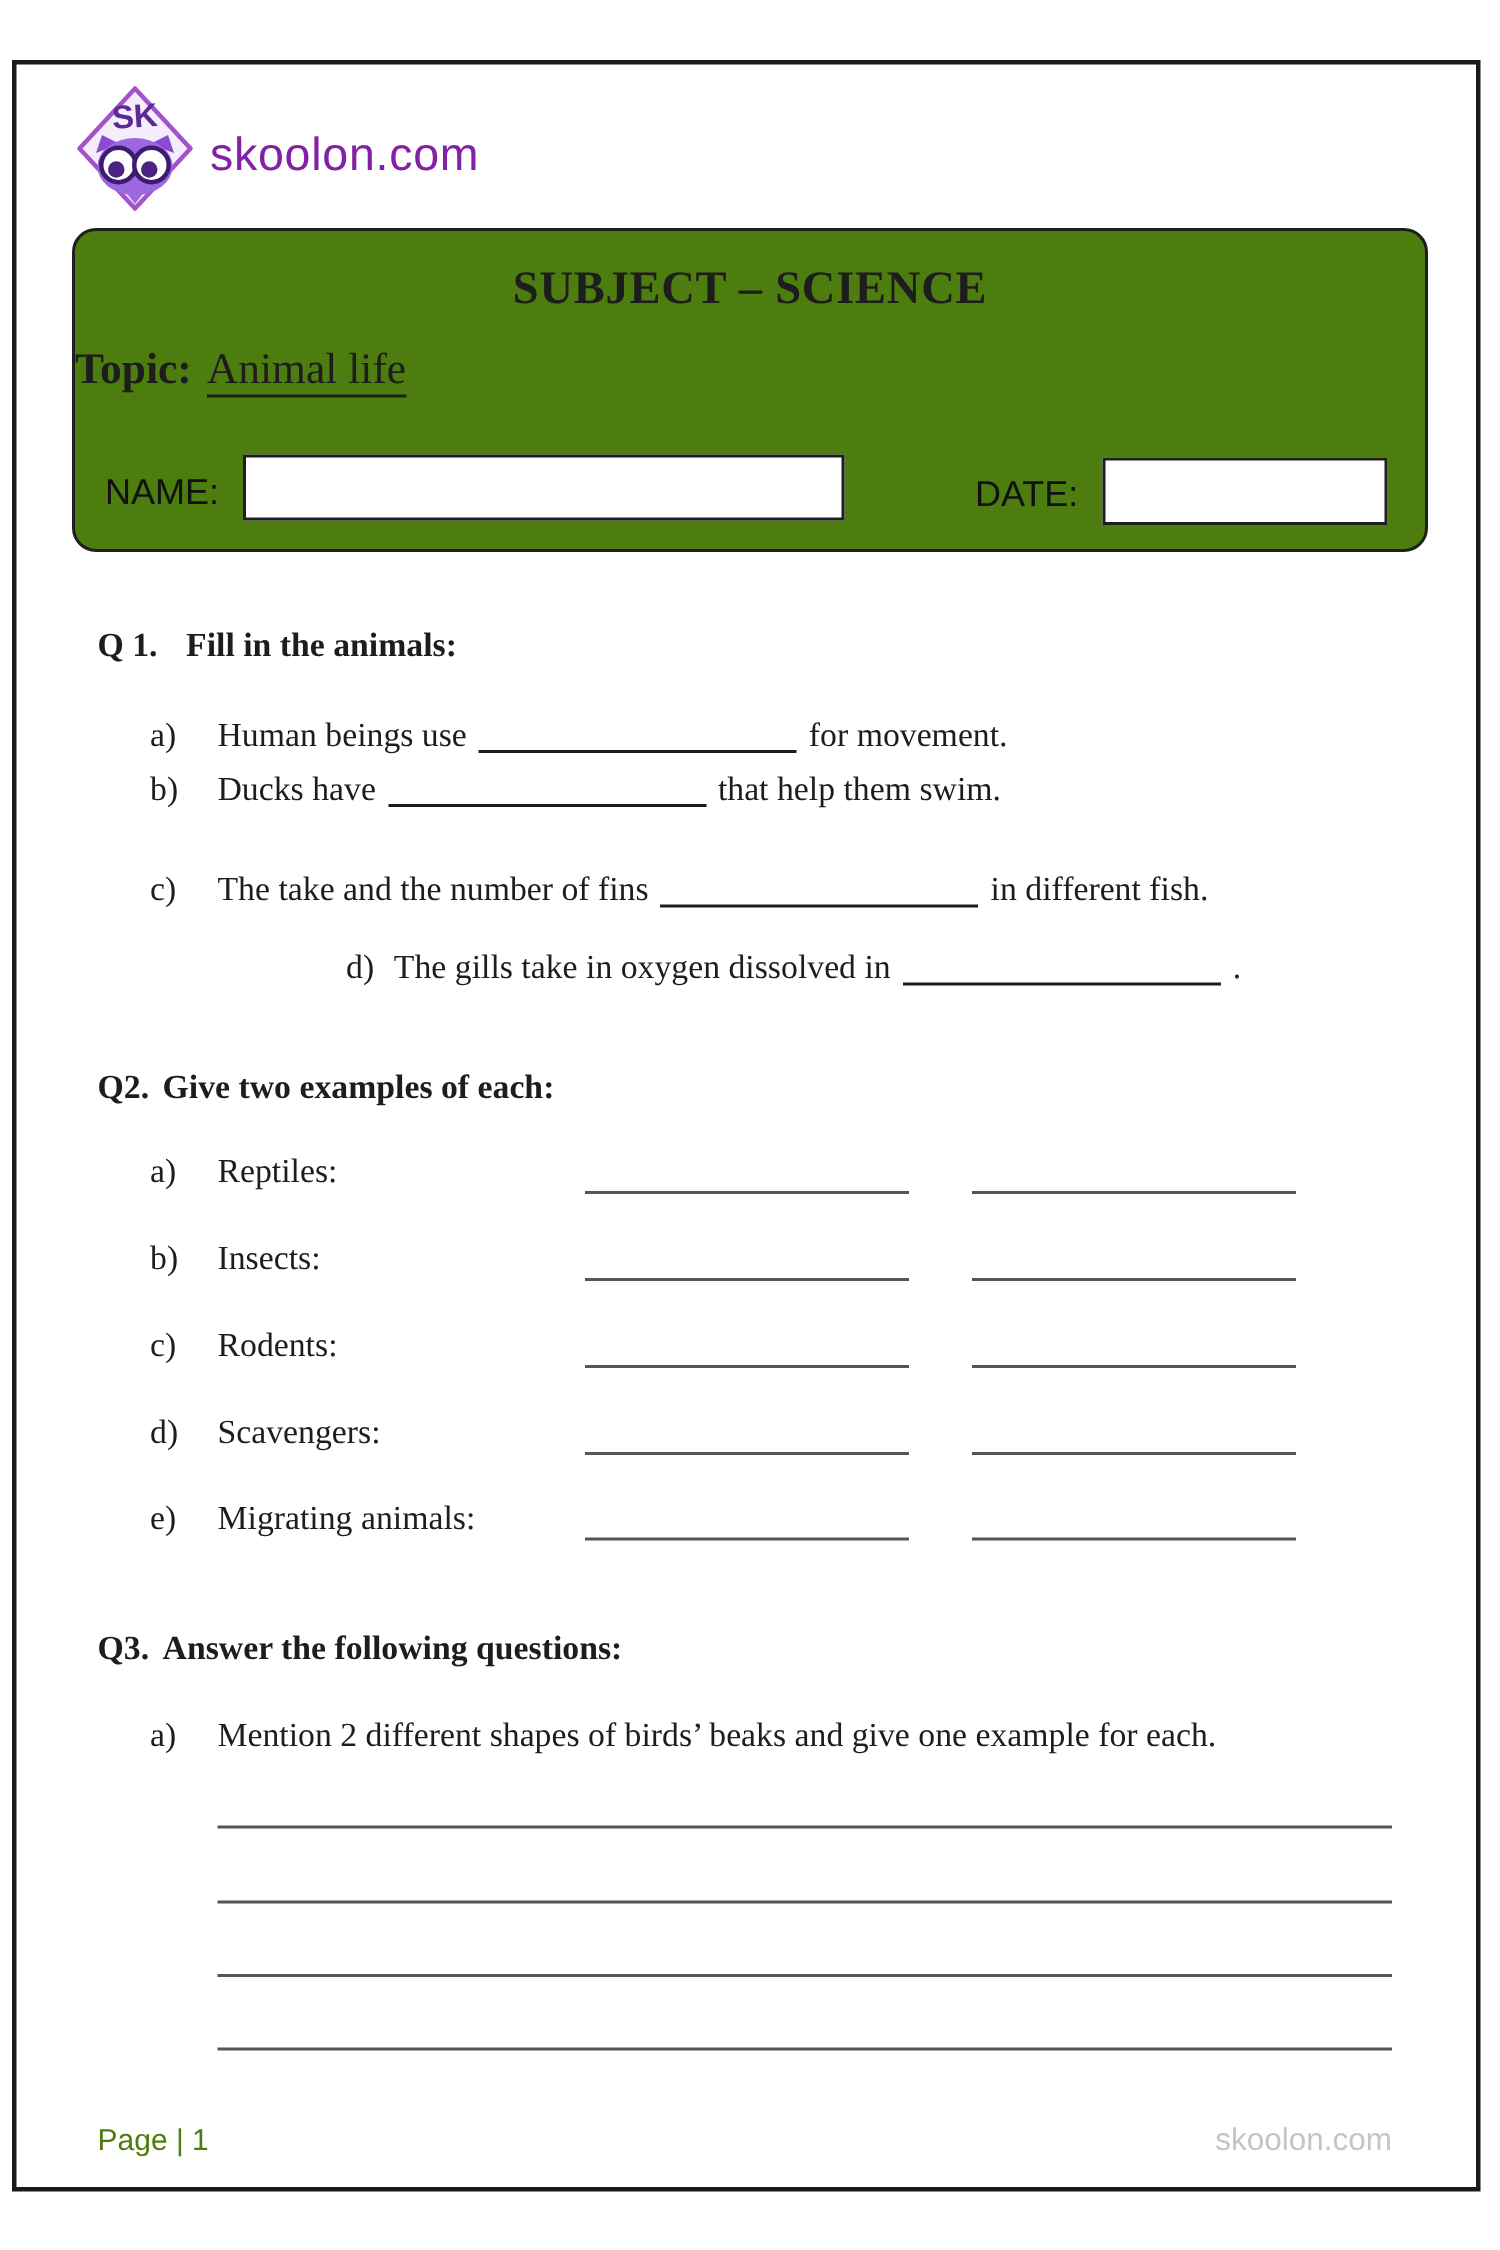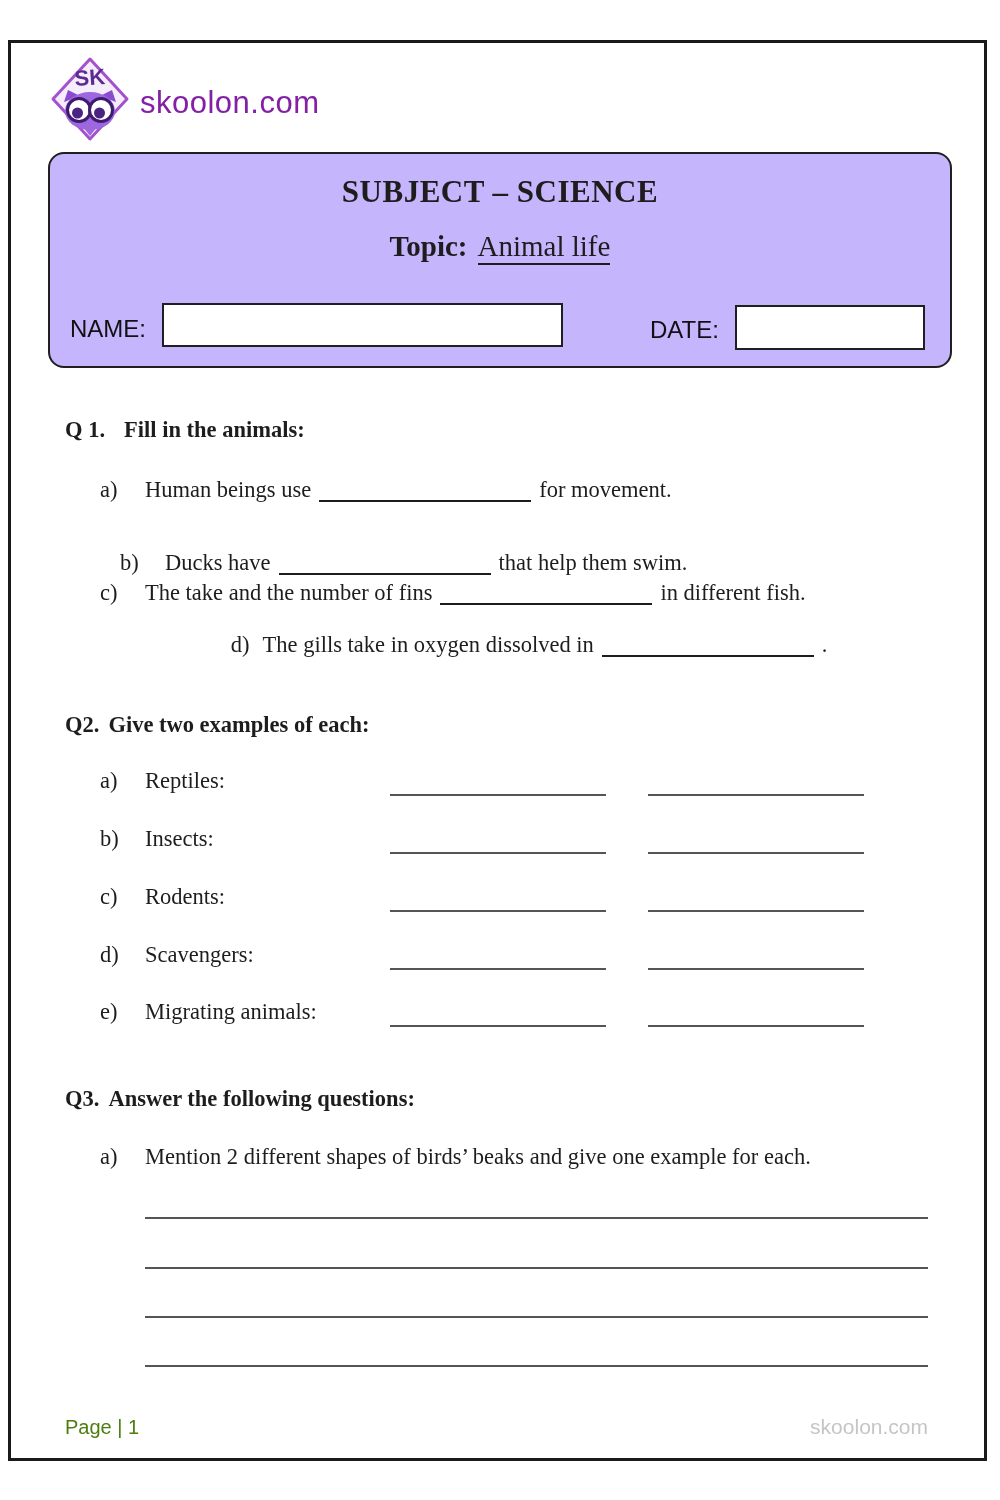--- a/index.html
+++ b/index.html
@@ -18,28 +18,28 @@
   
   .logo-icon{left:50px;top:56px;width:80px;height:86px;}
   .logo-text{
     left:140px;top:85px;font-family:"Liberation Sans", sans-serif;
     font-size:31px;font-weight:400;letter-spacing:0.5px;color:#8320A5;
   }
 
   
   .header-box{
     left:48px;top:152px;width:904px;height:216px;box-sizing:border-box;
-    border:2px solid #1f1f1f;border-radius:16px;background:#c4b5fd;
+    border:2px solid #1f1f1f;border-radius:16px;background:#4d7c0f;
   }
   .subject-title{
     left:0;top:20px;width:100%;text-align:center;
     font-size:31px;font-weight:bold;letter-spacing:0.5px;
   }
   .topic-line{
-    left:0;top:76px;width:100%;text-align:center;font-size:29px;
+    left:0;top:76px;width:100%;text-align:left;font-size:29px;
   }
   .topic-label{font-weight:bold;}
   .topic-value{
     font-weight:400;border-bottom:2px solid #1d1d1d;padding-bottom:1px;margin-left:10px;
   }
   .field-label{
     font-family:"Liberation Sans", sans-serif;font-size:24px;color:#111;
   }
   .name-label{left:20px;top:161px;}
   .date-label{left:600px;top:162px;}
@@ -59,21 +59,21 @@
   .q1-heading .q-title{margin-left:19px;}
   .q2-heading .q-title,.q3-heading .q-title{margin-left:9px;}
 
   
   .item-row{left:100px;right:55px;font-size:22.5px;line-height:28px;}
   .letter{display:inline-block;width:45px;}
   .blank-inline{
     display:inline-block;width:212px;height:4px;
     border-bottom:2px solid #1c1c1c;vertical-align:-5px;margin:0 8px;
   }
-  .r1a{top:476px;} .r1b{top:549px;margin-left:20px;} .r1c{top:579px;} .r1d{top:631px;text-align:center;}
+  .r1a{top:476px;} .r1b{top:512px;} .r1c{top:579px;} .r1d{top:631px;text-align:center;}
 
   .q2-row{left:100px;right:0;height:40px;font-size:22.5px;}
   .r2a{top:768px;} .r2b{top:826px;} .r2c{top:884px;} .r2d{top:942px;} .r2e{top:999px;}
   .blank-rule{
     position:absolute;top:26px;height:0;border-top:2px solid #555555;width:216px;
   }
   .col1{left:290px;} .col2{left:548px;}
 
   .q3-item{left:100px;right:40px;top:1144px;font-size:22.5px;}
   .answer-line{

